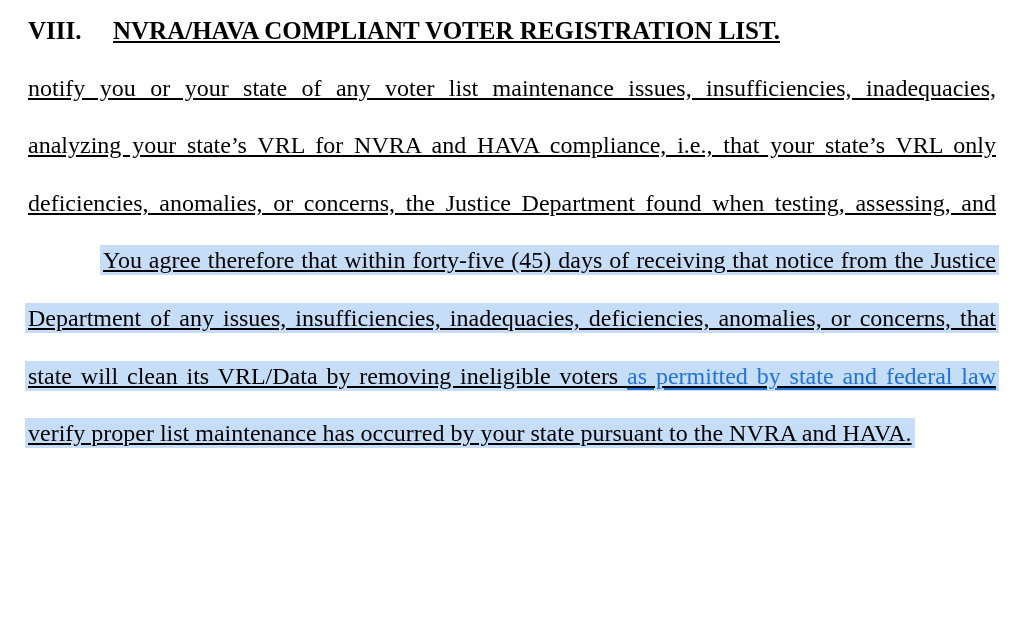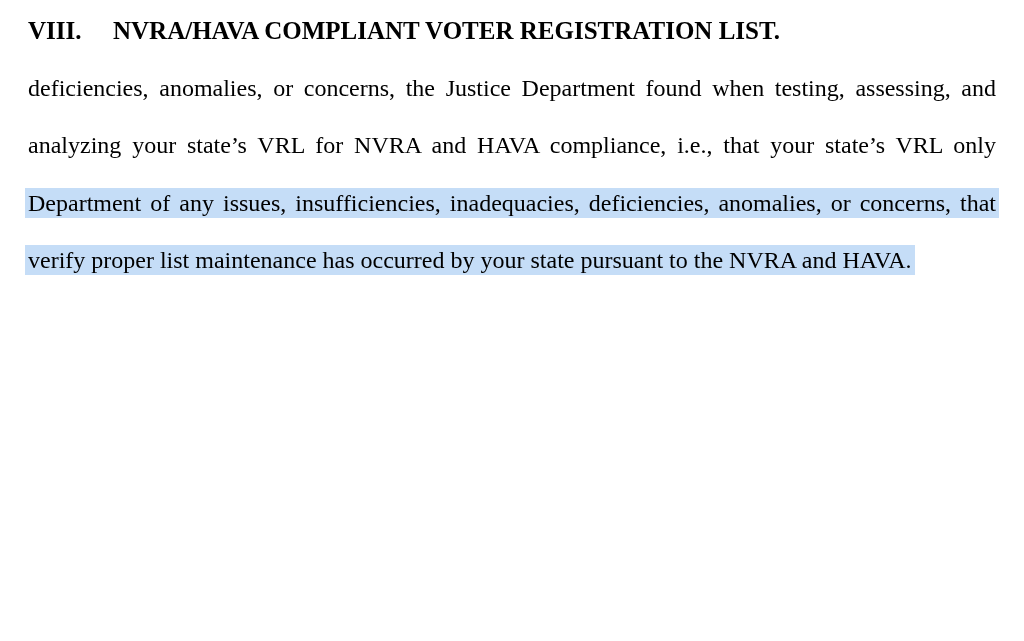--- a/index.html
+++ b/index.html
@@ -16,20 +16,21 @@
     height: 641px;
     padding: 2px 28px 0 28px;
     font-family: "Liberation Serif", "DejaVu Serif", serif;
     font-size: 24px;
     line-height: 57.6px;
     color: #000000;
   }
   .line {
     height: 57.6px;
     white-space: nowrap;
+    text-decoration: underline;
   }
   .line.wrapok { white-space: normal; }
   .line.justify {
     white-space: normal;
     text-align: justify;
     text-align-last: justify;
   }
   .line.indent { text-indent: 75px; }
   .heading-line {
     font-weight: bold;
@@ -55,21 +56,24 @@
 </style>
 </head>
 <body style="--hl: #c5ddf7; --link: #2373d7; background: rgb(255, 255, 255);">
 
 <div class="doc" style="color: rgb(0, 0, 0);">
   <div class="line heading-line">
     <span class="h-num">VIII.</span><span>NVRA/HAVA COMPLIANT VOTER REGISTRATION LIST.</span>
   </div>
   <div>
       <div>
+        <div class="line justify"><span>notify you or your state of any voter list maintenance issues, insufficiencies, inadequacies,</span></div>
+        <div class="line justify"><span>analyzing your state’s VRL for NVRA and HAVA compliance, i.e., that your state’s VRL only</span></div>
         <div class="line justify"><span>deficiencies, anomalies, or concerns, the Justice Department found when testing, assessing, and</span></div>
-        <div class="line justify"><span>analyzing your state’s VRL for NVRA and HAVA compliance, i.e., that your state’s VRL only</span></div>
       </div>
       <div>
+        <div class="line justify indent"><span class="hl"><span>You agree therefore that within forty-five (45) days of receiving that notice from the Justice</span></span></div>
         <div class="line justify"><span class="hl"><span>Department of any issues, insufficiencies, inadequacies, deficiencies, anomalies, or concerns, that</span></span></div>
+        <div class="line justify"><span class="hl"><span>state will clean its VRL/Data by removing ineligible voters </span><a class="doc-link">as permitted by state and federal law</a></span></div>
         <div class="line wrapok"><span class="hl"><span>verify proper list maintenance has occurred by your state pursuant to the NVRA and HAVA.</span></span></div>
       </div>
     </div>
 </div>
 
 </body></html>

